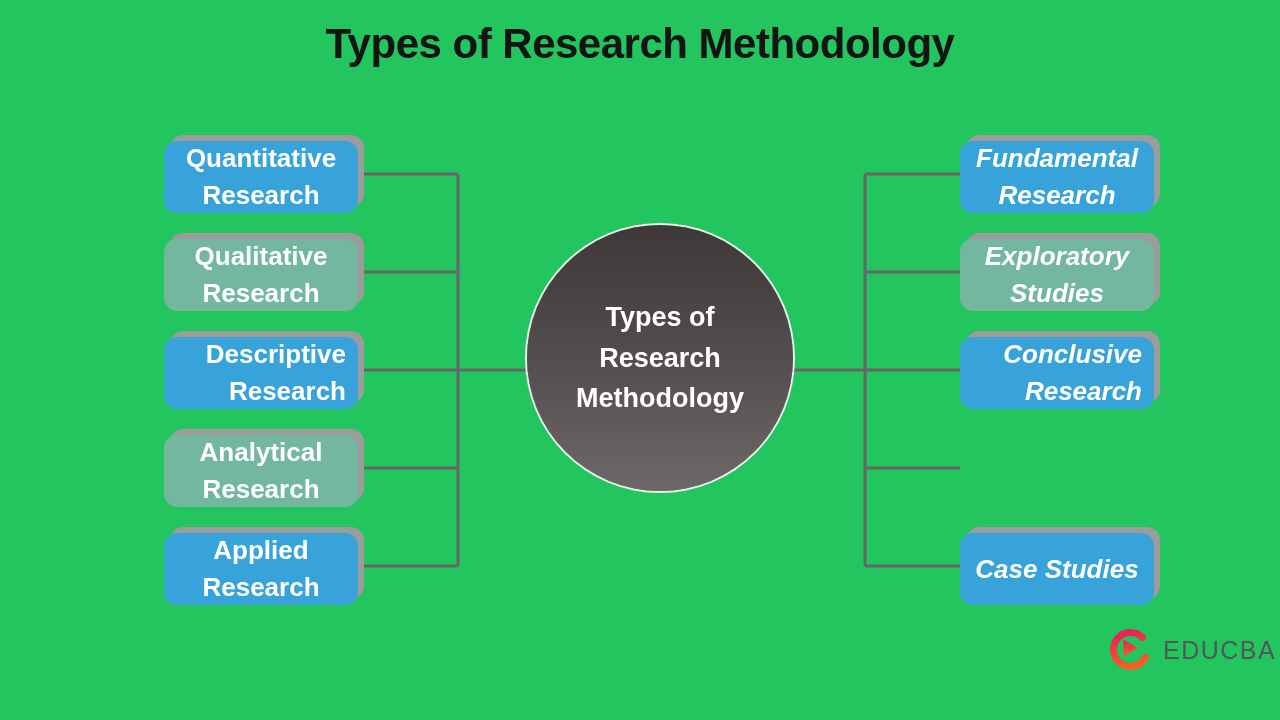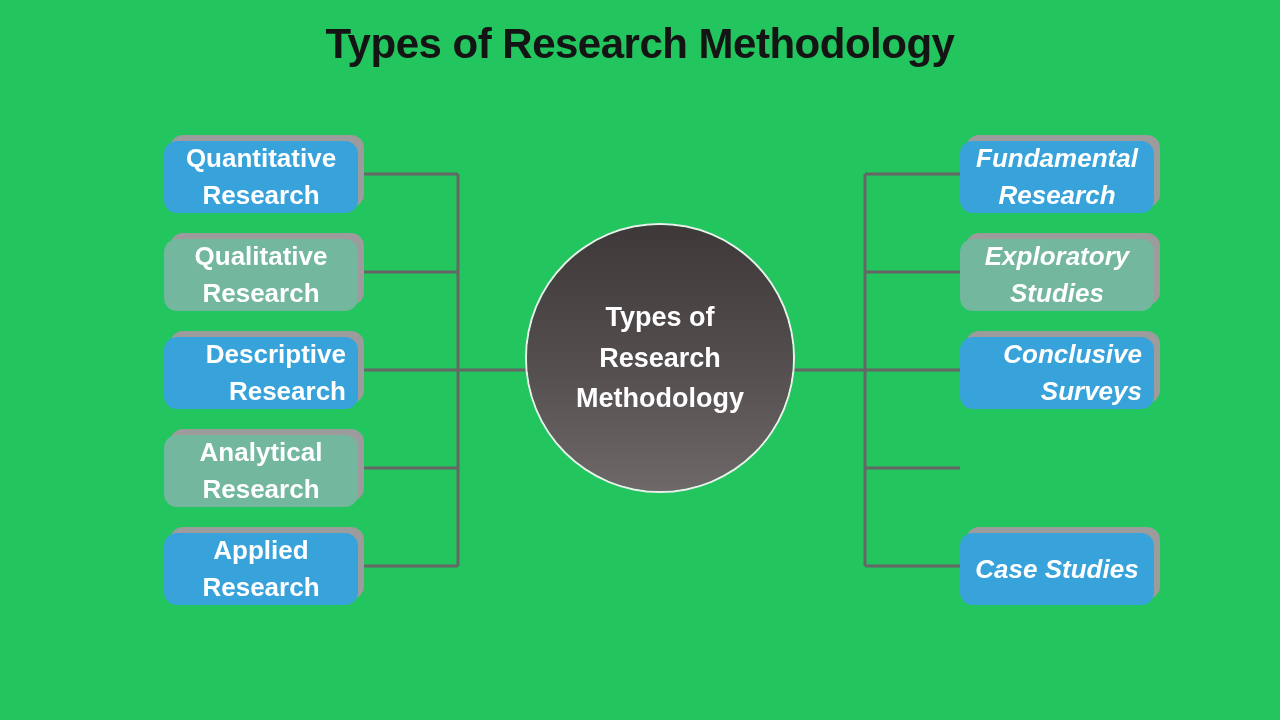--- a/index.html
+++ b/index.html
@@ -72,21 +72,36 @@
   </svg>
 
   <div class="node l row0" data-color="blue">Quantitative Research</div>
   <div class="node l row1" data-color="green">Qualitative Research</div>
   <div class="node l row2" data-color="blue">Descriptive Research</div>
   <div class="node l row3" data-color="green">Analytical Research</div>
   <div class="node l row4" data-color="blue">Applied Research</div>
 
   <div class="node r row0" data-color="blue">Fundamental Research</div>
   <div class="node r row1" data-color="green">Exploratory Studies</div>
-  <div class="node r row2" data-color="blue">Conclusive Surveys</div>
+  <div class="node r row2" data-color="blue">Conclusive Research</div>
   <div class="node r row4" data-color="blue">Case Studies</div>
 
   <div class="central-node">
     <div class="label">Types of Research Methodology</div>
   </div>
 
+  <div class="logo">
+    <span style="display:inline-flex;">
+      <svg width="48" height="48" viewBox="0 0 48 48">
+        <defs>
+          <linearGradient id="educba-grad" x1="0.2" y1="0" x2="0.45" y2="1">
+            <stop offset="0" stop-color="#E6215A"></stop>
+            <stop offset="1" stop-color="#F26222"></stop>
+          </linearGradient>
+        </defs>
+        <path d="M36.5 11.5 A 17 17 0 1 0 39.5 31.5" fill="none" stroke="url(#educba-grad)" stroke-width="7" stroke-linecap="round"></path>
+        <path d="M17.5 13.5 L32 22 L17.5 30.5 Z" fill="url(#educba-grad)"></path>
+      </svg>
+    </span>
+    <span class="logo-text">EDUCBA</span>
+  </div>
 
 </div>
 
 </body></html>

